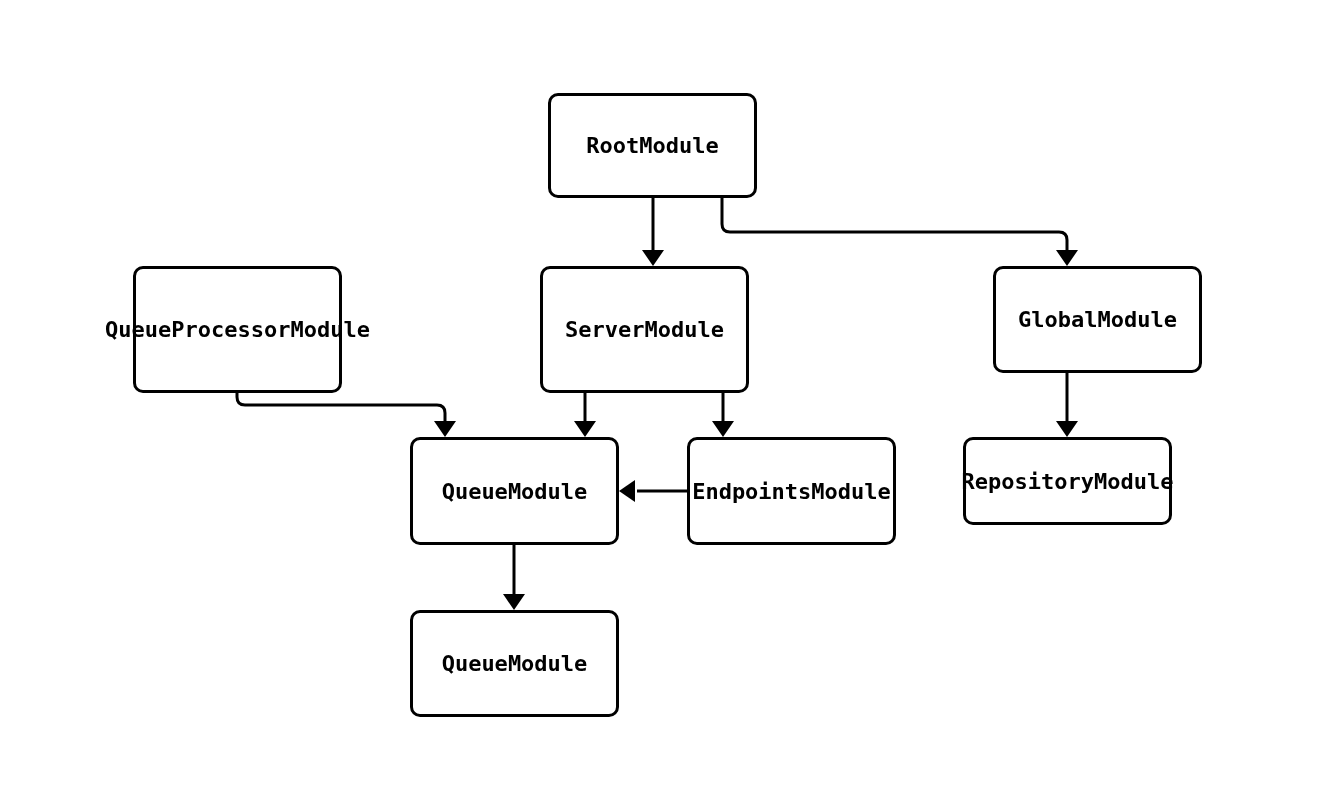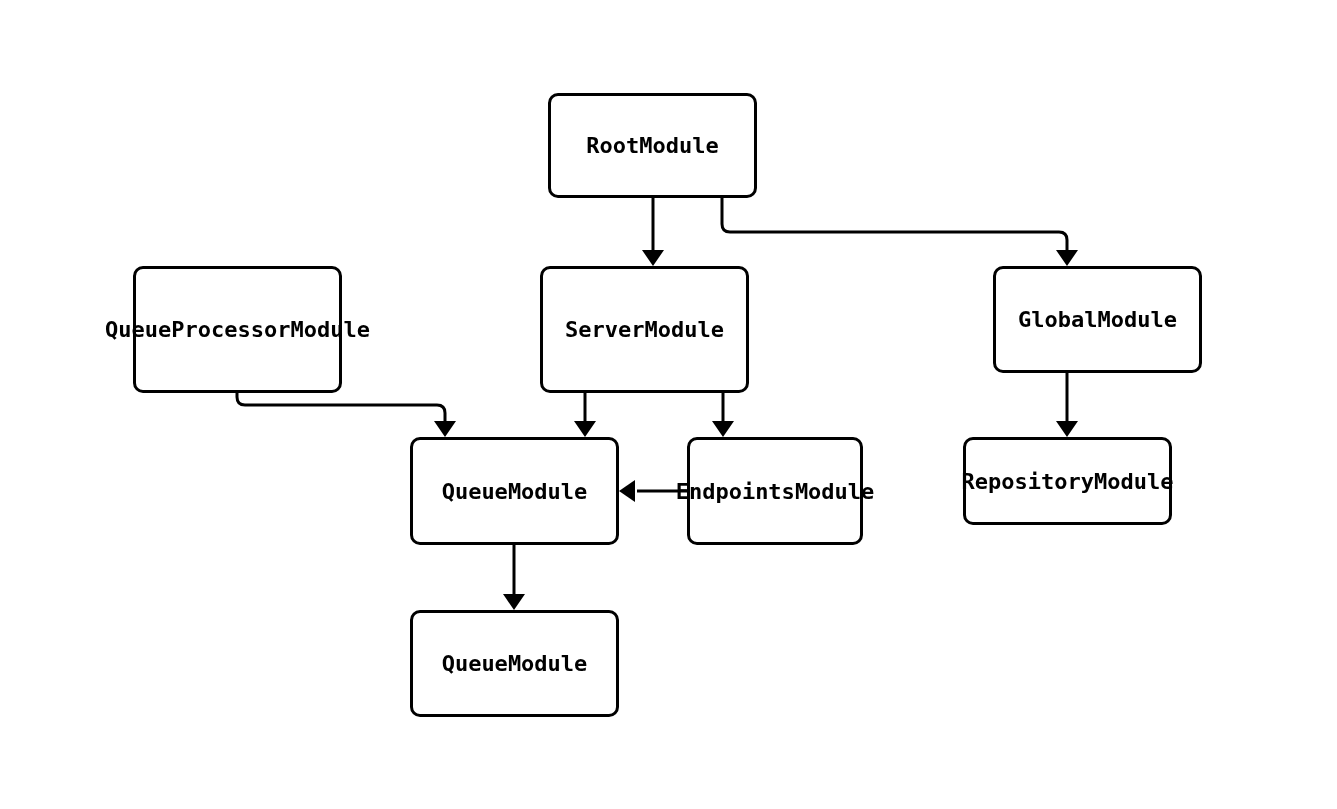--- a/index.html
+++ b/index.html
@@ -45,21 +45,21 @@
     font-weight: bold;
     font-size: 22px;
     line-height: 23px;
     color: #000000;
   }
   .node-root         { left: 548px; top:  93px; width: 209px; height: 105px; }
   .node-queueprocessor { left: 133px; top: 266px; width: 209px; height: 127px; }
   .node-server       { left: 540px; top: 266px; width: 209px; height: 127px; }
   .node-global       { left: 993px; top: 266px; width: 209px; height: 107px; }
   .node-core         { left: 410px; top: 437px; width: 209px; height: 108px; }
-  .node-endpoints    { left: 687px; top: 437px; width: 176px; height: 108px; }
+  .node-endpoints    { left: 687px; top: 437px; width: 209px; height: 108px; }
   .node-repository   { left: 963px; top: 437px; width: 209px; height: 88px; }
   .node-queue        { left: 410px; top: 610px; width: 209px; height: 107px; }
 </style>
 </head>
 <body>
 
 <div class="canvas">
 
   <svg class="edges-svg" viewBox="0 0 1337 809" xmlns="http://www.w3.org/2000/svg">
     <g>

